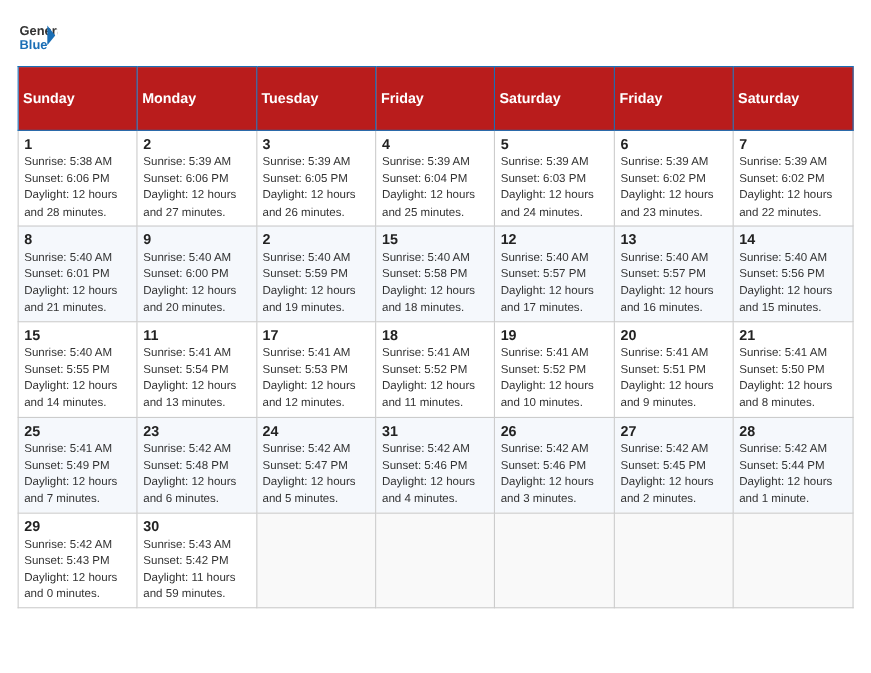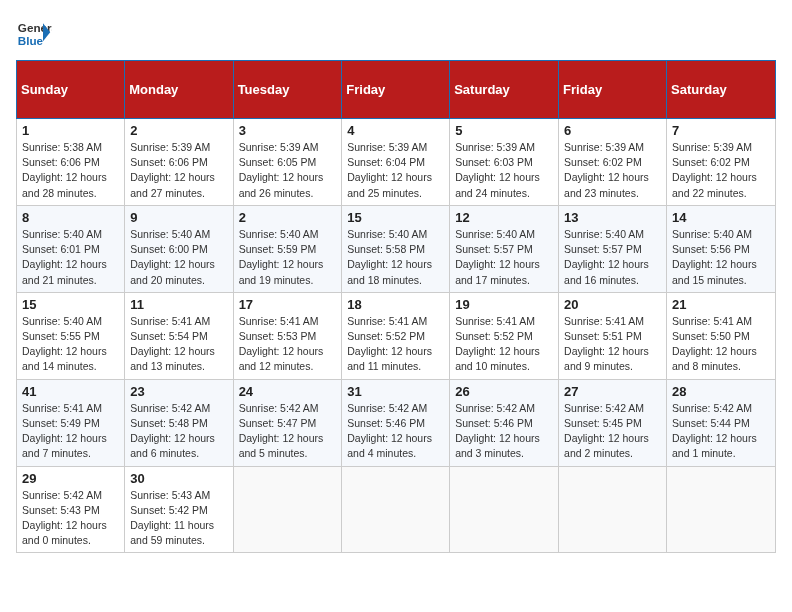--- a/index.html
+++ b/index.html
@@ -193,21 +193,21 @@
           <span class="day-num">20</span>
           <div class="cell-text">Sunrise: 5:41 AM<br>Sunset: 5:51 PM<br>Daylight: 12 hours<br>and 9 minutes.</div>
         </td>
         <td>
           <span class="day-num">21</span>
           <div class="cell-text">Sunrise: 5:41 AM<br>Sunset: 5:50 PM<br>Daylight: 12 hours<br>and 8 minutes.</div>
         </td>
       </tr>
       <tr>
         <td>
-          <span class="day-num">41</span>
+          <span class="day-num">25</span>
           <div class="cell-text">Sunrise: 5:41 AM<br>Sunset: 5:49 PM<br>Daylight: 12 hours<br>and 7 minutes.</div>
         </td>
         <td>
           <span class="day-num">23</span>
           <div class="cell-text">Sunrise: 5:42 AM<br>Sunset: 5:48 PM<br>Daylight: 12 hours<br>and 6 minutes.</div>
         </td>
         <td>
           <span class="day-num">24</span>
           <div class="cell-text">Sunrise: 5:42 AM<br>Sunset: 5:47 PM<br>Daylight: 12 hours<br>and 5 minutes.</div>
         </td>

